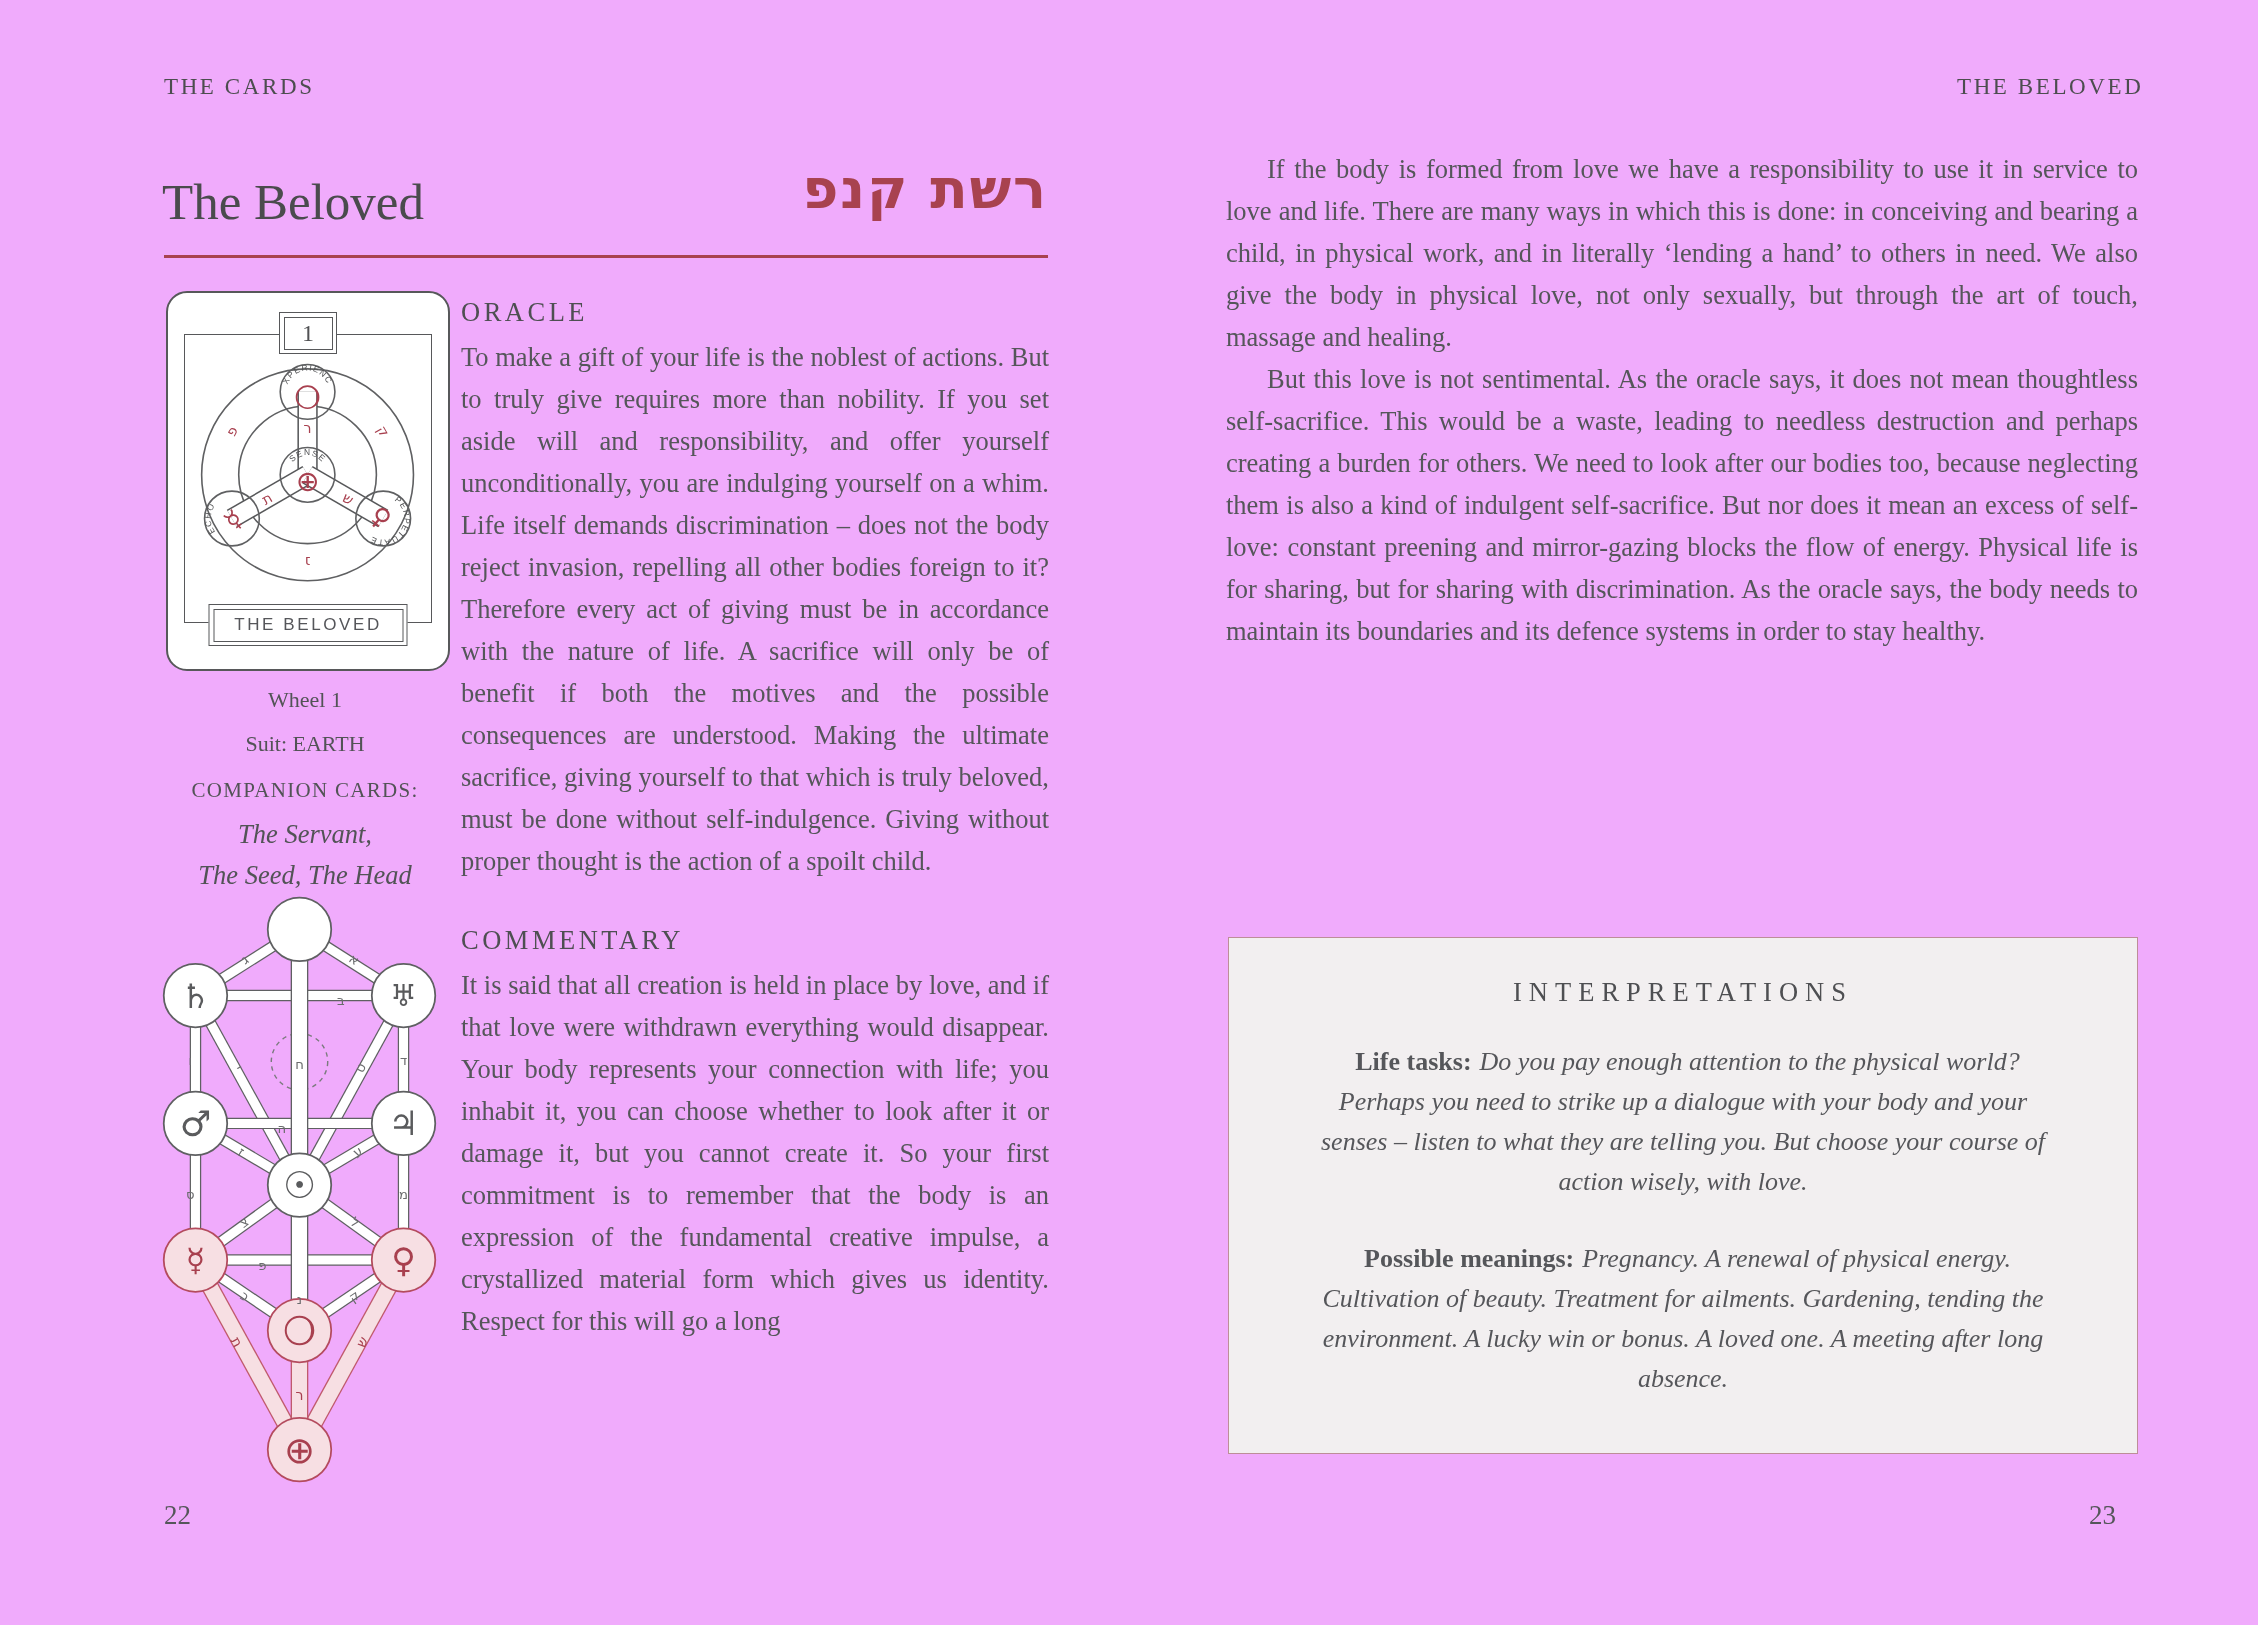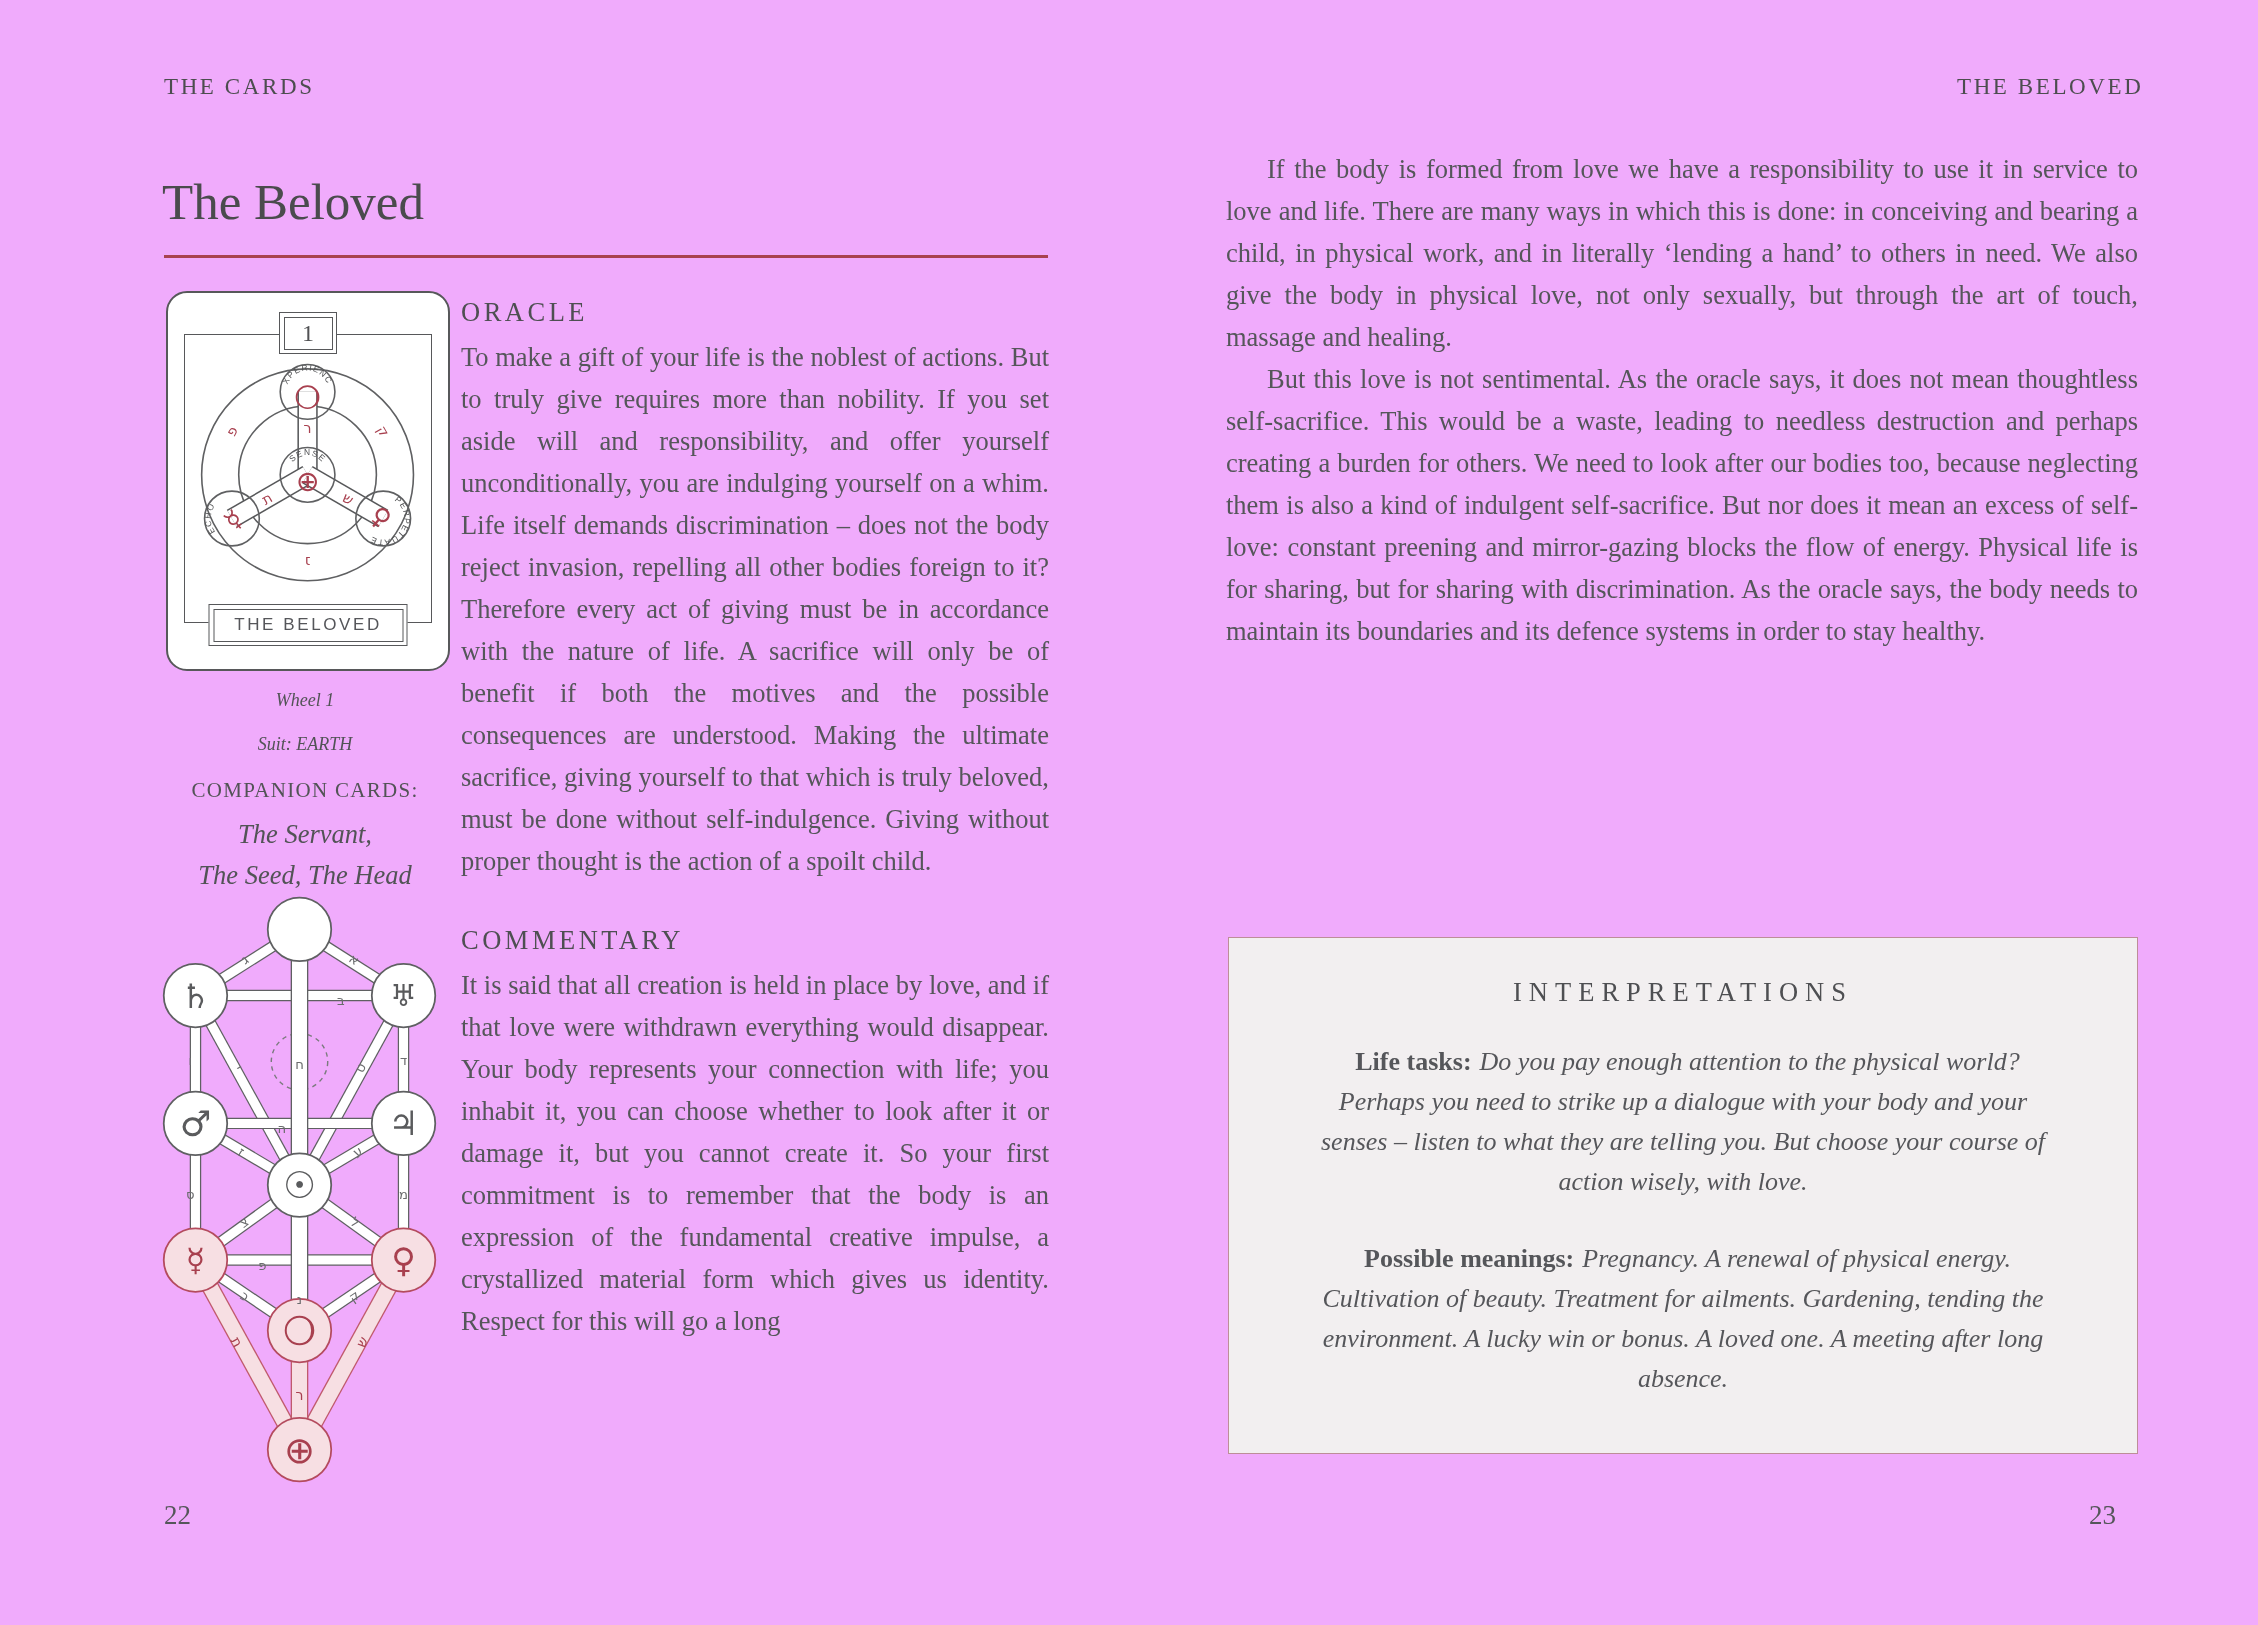--- a/index.html
+++ b/index.html
@@ -24,21 +24,21 @@
   .plate-inner{border:1.3px solid #57585a;width:100%;height:100%;box-sizing:border-box;
          display:flex;align-items:center;justify-content:center;font-size:24px;color:#515254;}
   .banner{position:absolute;left:50%;transform:translateX(-50%);top:311px;width:199px;height:42px;
          border:1.8px solid #57585a;background:#fff;box-sizing:border-box;padding:3.5px;}
   .banner-inner{border:1.3px solid #57585a;width:100%;height:100%;box-sizing:border-box;
          display:flex;align-items:center;justify-content:center;font-family:"Liberation Sans",sans-serif;
          font-size:17px;letter-spacing:2.6px;color:#55565a;}
 
   
   .captions{left:132px;top:678px;width:346px;text-align:center;color:#525356;}
-  .cap-line{font-size:18px;line-height:44px;font-style:italic;}
+  .cap-line{font-size:22px;line-height:44px;}
   .cap-small{font-size:21px;letter-spacing:1.3px;line-height:48px;}
   .cap-italic{font-style:italic;font-size:26.5px;line-height:41px;}
 
   
   .col-mid{left:461px;top:297px;width:588px;}
   .sec-head{font-size:26.5px;letter-spacing:3.5px;color:#4e4f52;margin:0 0 8px 0;font-weight:normal;}
   .bodytext{font-size:26.5px;line-height:42px;text-align:justify;margin:0;}
   .commentary-gap{margin-top:43px;}
 
   
@@ -78,20 +78,21 @@
   .moon-fill{fill:#a8404f;stroke:none;}
 </style>
 </head>
 <body>
 
 <div id="page">
 
   <div class="abs runhead" style="left:164px;top:74px;">THE CARDS</div>
 
   <div class="abs title" style="left:162px;top:173px;">The Beloved</div>
+  <div class="abs hebrew" style="right:1210px;top:157px;">פנק תשר</div>
   <div class="abs rule" style="left:164px;top:255px;width:884px;"></div>
 
   <div class="abs card">
     <div class="card-inner-frame"></div>
 
     <svg class="wheel" width="280" height="376" viewBox="0 0 317 426">
       <defs>
         <path id="arc-exp" d="M 135.4,103.8 A 24,24 0 0 1 180.6,103.8"></path>
         <path id="arc-sense" d="M 138.1,196.7 A 22,22 0 0 1 177.9,196.7"></path>
         <path id="arc-echo" d="M 55.3,272.5 A 24,24 0 0 1 55.3,238.5"></path>

